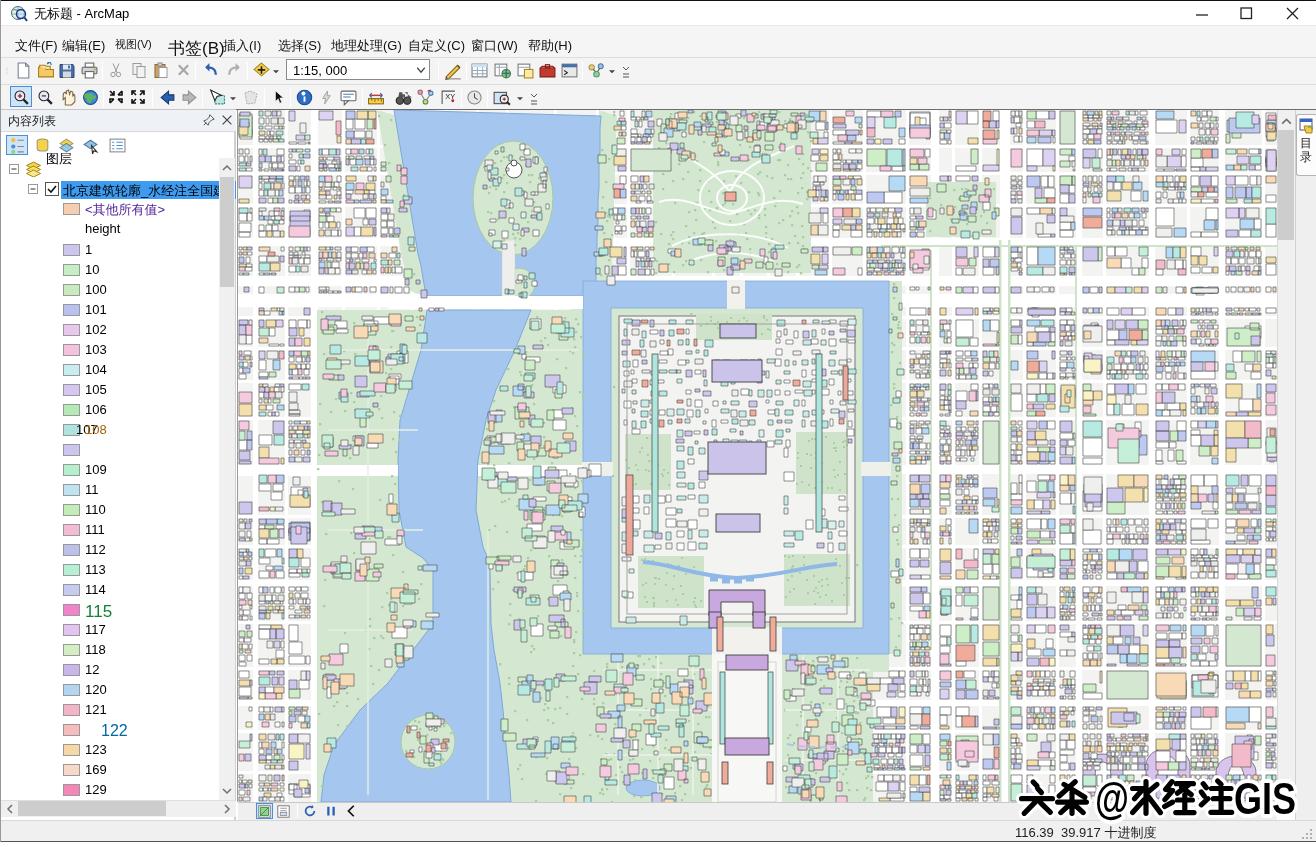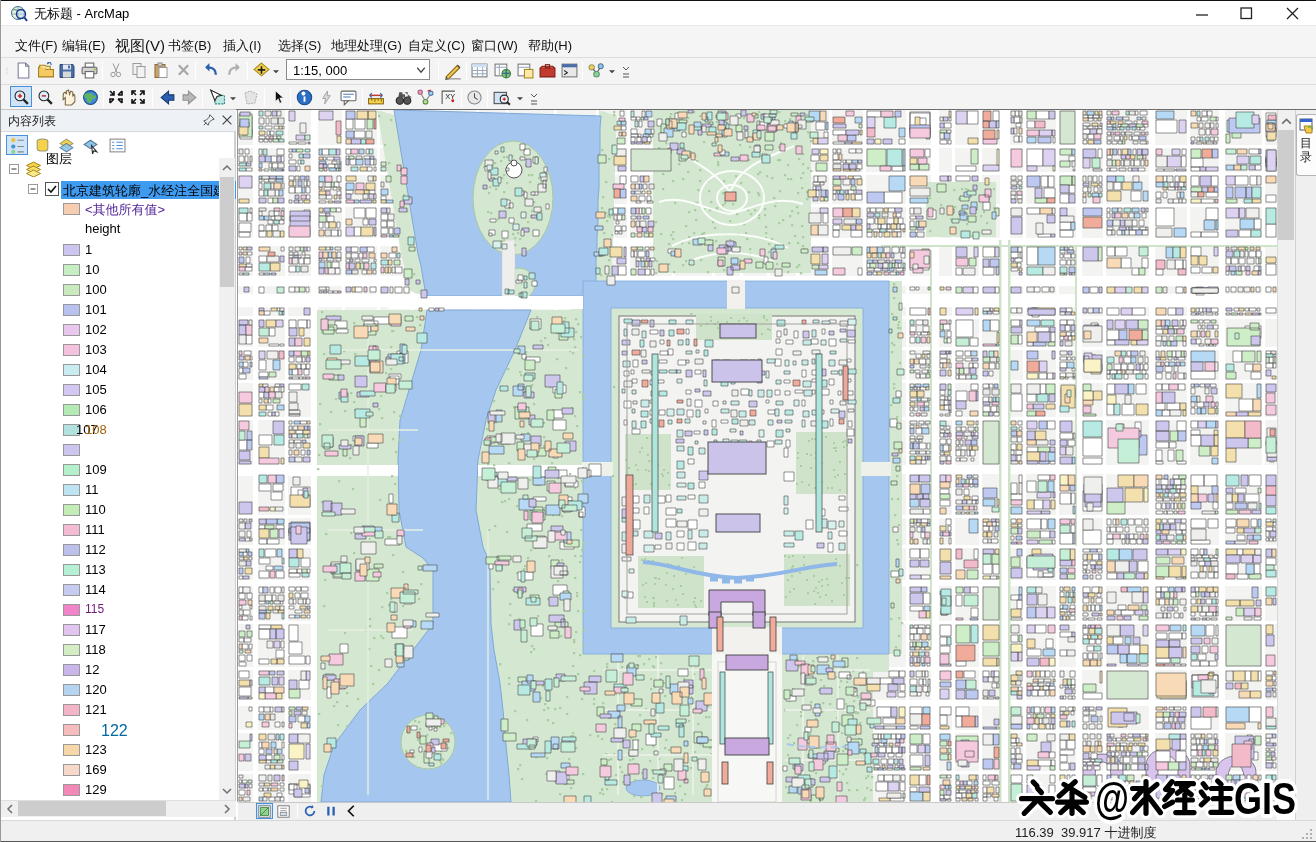--- a/index.html
+++ b/index.html
@@ -11,22 +11,22 @@
     </svg>
     <div style="position:absolute;left:33px;top:5px;font-size:13px;color:#000">无标题 - ArcMap</div>
     <svg style="position:absolute;left:1188px;top:6px" width="120" height="14" viewBox="0 0 120 14">
       <path d="M7 9h12" stroke="#222" stroke-width="1.3"></path>
       <rect x="52" y="2" width="10.5" height="10.5" fill="none" stroke="#222" stroke-width="1.3"></rect>
       <path d="M98 2l11 11M109 2L98 13" stroke="#222" stroke-width="1.3"></path>
     </svg>
     <div style="position:absolute;left:0;top:25px;width:1316px;height:32px;background:#f5f5f5;border-top:1px solid #e8e8e8"></div>
     <div style="position:absolute;left:14px;top:37px;font-size:13px;color:#111">文件(F)</div>
     <div style="position:absolute;left:61px;top:37px;font-size:13px;color:#111">编辑(E)</div>
-    <div style="position:absolute;left:114px;top:37px;font-size:15px;color:#111">视图(V)</div>
-    <div style="position:absolute;left:167px;top:37px;font-size:13px;color:#111">书签(B)</div>
+    <div style="position:absolute;left:114px;top:37px;font-size:11px;color:#111">视图(V)</div>
+    <div style="position:absolute;left:167px;top:37px;font-size:17px;color:#111">书签(B)</div>
     <div style="position:absolute;left:222px;top:37px;font-size:13px;color:#111">插入(I)</div>
     <div style="position:absolute;left:277px;top:37px;font-size:13px;color:#111">选择(S)</div>
     <div style="position:absolute;left:330px;top:37px;font-size:13px;color:#111">地理处理(G)</div>
     <div style="position:absolute;left:407px;top:37px;font-size:13px;color:#111">自定义(C)</div>
     <div style="position:absolute;left:470px;top:37px;font-size:13px;color:#111">窗口(W)</div>
     <div style="position:absolute;left:527px;top:37px;font-size:13px;color:#111">帮助(H)</div>
     <div style="position:absolute;left:0;top:57px;width:1316px;height:27px;background:#f4f4f4;border-top:1px solid #ddd"></div>
     <svg style="position:absolute;left:2px;top:62px" width="8" height="18" viewBox="0 0 16 16">
       <path d="M8 1v14" stroke="#c8c8c8" stroke-width="2" stroke-dasharray="1.5 1.5"></path>
     </svg>
@@ -330,21 +330,21 @@
     <div style="position:absolute;left:84px;top:502px;font-size:13px;color:#000">110</div>
     <div style="position:absolute;left:62px;top:524px;width:17px;height:12px;background:#f4bcd4;border:1px solid #999"></div>
     <div style="position:absolute;left:84px;top:522px;font-size:13px;color:#000">111</div>
     <div style="position:absolute;left:62px;top:544px;width:17px;height:12px;background:#bcc0ea;border:1px solid #999"></div>
     <div style="position:absolute;left:84px;top:542px;font-size:13px;color:#000">112</div>
     <div style="position:absolute;left:62px;top:564px;width:17px;height:12px;background:#b6f0d4;border:1px solid #999"></div>
     <div style="position:absolute;left:84px;top:562px;font-size:13px;color:#000">113</div>
     <div style="position:absolute;left:62px;top:584px;width:17px;height:12px;background:#c6ccf0;border:1px solid #999"></div>
     <div style="position:absolute;left:84px;top:582px;font-size:13px;color:#000">114</div>
     <div style="position:absolute;left:62px;top:604px;width:17px;height:12px;background:#f183cb;border:1px solid #999"></div>
-    <div style="position:absolute;left:84px;top:602px;font-size:12px;color:#701a75">115</div>
+    <div style="position:absolute;left:84px;top:602px;font-size:17px;color:#15803d">115</div>
     <div style="position:absolute;left:62px;top:624px;width:17px;height:12px;background:#e2c4f0;border:1px solid #999"></div>
     <div style="position:absolute;left:84px;top:622px;font-size:13px;color:#000">117</div>
     <div style="position:absolute;left:62px;top:644px;width:17px;height:12px;background:#d4eec4;border:1px solid #999"></div>
     <div style="position:absolute;left:84px;top:642px;font-size:13px;color:#000">118</div>
     <div style="position:absolute;left:62px;top:664px;width:17px;height:12px;background:#c9b6ea;border:1px solid #999"></div>
     <div style="position:absolute;left:84px;top:662px;font-size:13px;color:#000">12</div>
     <div style="position:absolute;left:62px;top:684px;width:17px;height:12px;background:#b4d4f0;border:1px solid #999"></div>
     <div style="position:absolute;left:84px;top:682px;font-size:13px;color:#000">120</div>
     <div style="position:absolute;left:62px;top:704px;width:17px;height:12px;background:#f4b4c8;border:1px solid #999"></div>
     <div style="position:absolute;left:84px;top:702px;font-size:13px;color:#000">121</div>

